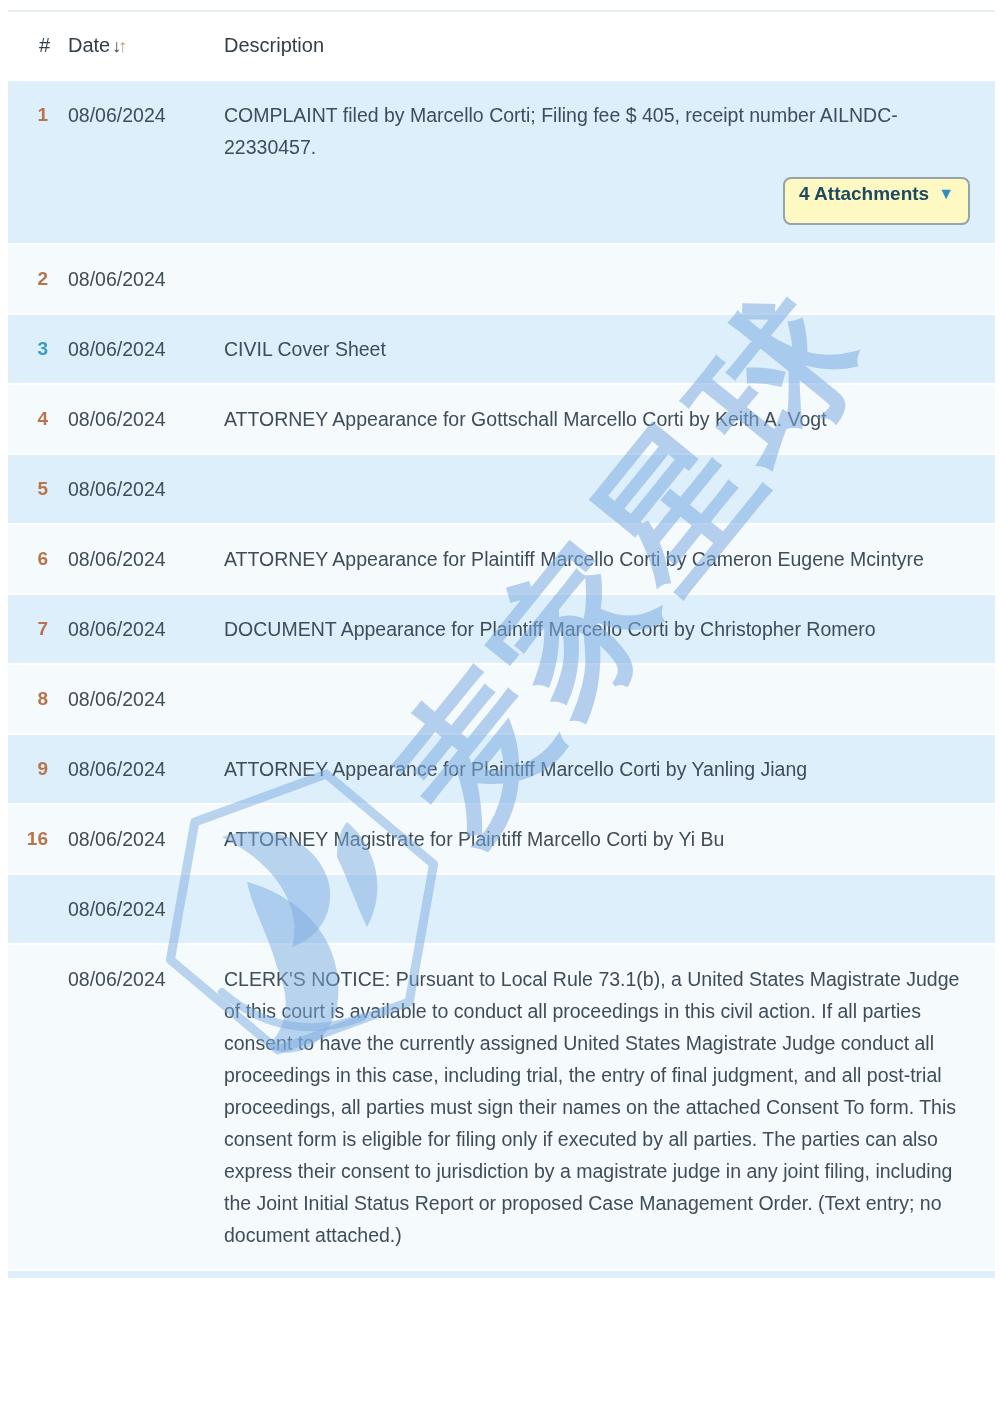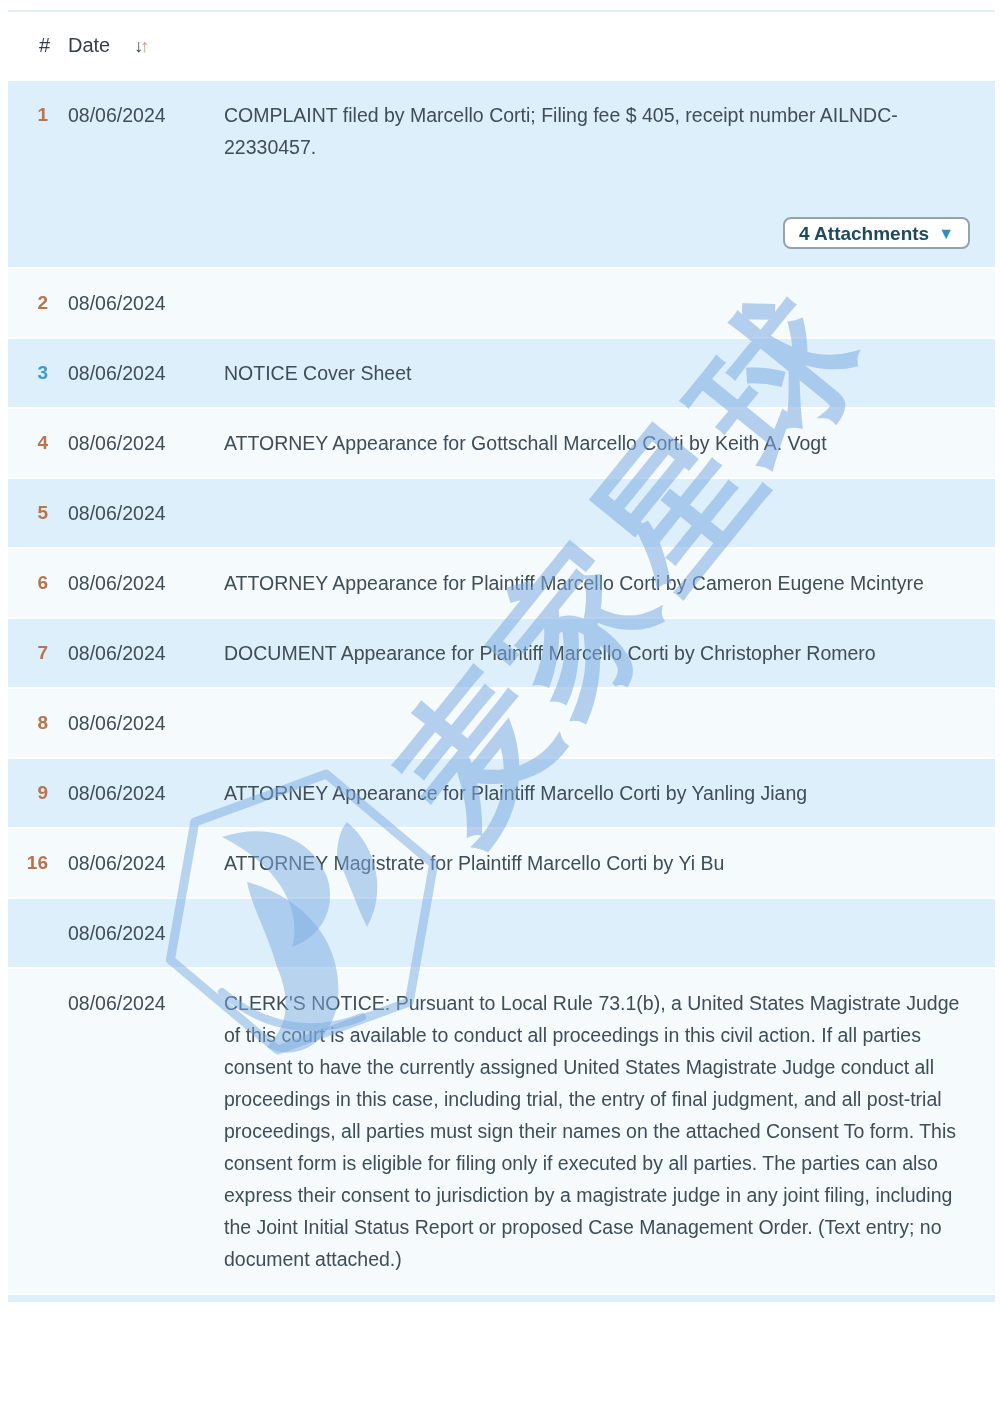--- a/index.html
+++ b/index.html
@@ -11,35 +11,35 @@
   html,body{background:#fff}
   body{
     width:1000px;height:1413px;overflow:hidden;position:relative;
     font-family:"Liberation Sans","DejaVu Sans",sans-serif;color:var(--text);
   }
   .page{position:relative;width:1000px;padding:0 5px 0 8px}
   .topline{height:2px;background:var(--topline);margin-top:10px}
   .grid{display:grid;grid-template-columns:60px 156px 1fr}
   .hdr{padding:22px 0 24px 0;font-size:20px;color:var(--header-text)}
   .hdr .num{ text-align:right;padding-right:18px}
-  .hdr .datec{display:flex;align-items:center;gap:24px;cursor:pointer}
+  .hdr .datec{display:flex;align-items:center;gap:2px;cursor:pointer}
   .sorticons{font-size:18px;line-height:1;letter-spacing:-3px}
   .sorticons .dn{color:#39454e}
   .sorticons .up{color:#c69a68}
   .row{margin-bottom:2px;padding:18px 0;font-size:19.5px;line-height:32px}
   .row.blue{background:var(--row-blue)}
   .row.white{background:var(--row-white)}
   .cell.num{text-align:right;padding-right:20px;font-weight:bold;color:var(--num-orange);font-size:19px}
   .row .num.alt{color:var(--num-blue)}
   .cell.desc{padding-right:14px;max-width:760px}
   .btnrow{text-align:right;margin-top:14px}
   .attach-btn{
-    display:inline-flex;align-items:center;gap:9px;background:#ffffff;
-    border:2px solid var(--btn-border);border-radius:8px;padding:4px 14px 2px 14px;
-    font-family:inherit;font-size:19px;font-weight:bold;color:var(--btn-text);cursor:pointer;margin-top:40px;
+    display:inline-flex;align-items:center;gap:9px;background:#fef9c3;
+    border:2px solid var(--btn-border);border-radius:8px;padding:4px 14px 18px 14px;
+    font-family:inherit;font-size:19px;font-weight:bold;color:var(--btn-text);cursor:pointer;
   }
   .attach-btn .tri{color:var(--btn-caret);font-size:16px;line-height:1}
   .partial{height:7px;background:var(--row-blue);margin-bottom:0}
   
   .wm-layer{position:absolute;inset:0;pointer-events:none;z-index:5;overflow:hidden}
   .wm-text{
     position:absolute;left:630px;top:565px;transform:translate(-50%,-50%) rotate(-51deg);
     font-size:152px;font-weight:600;letter-spacing:8px;color:var(--wm);white-space:nowrap;
     font-family:sans-serif;
   }
@@ -50,20 +50,21 @@
 
 <div class="page">
   <div class="topline"></div>
 
   <div class="grid hdr">
     <div class="num">#</div>
     <div class="datec">
       <span>Date</span>
       <span class="sorticons"><span class="dn">↓</span><span class="up">↑</span></span>
     </div>
+    <div>Description</div>
   </div>
 
   <div id="rows">
   <div class="grid row blue">
     <div class="cell num">1</div>
     <div class="cell date">08/06/2024</div>
     <div class="cell desc">
       <span>COMPLAINT filed by Marcello Corti; Filing fee $ 405, receipt number AILNDC-22330457.</span>
       <div class="btnrow">
         <button class="attach-btn">
@@ -76,21 +77,21 @@
 
   <div class="grid row white">
     <div class="cell num">2</div>
     <div class="cell date">08/06/2024</div>
   </div>
 
   <div class="grid row blue">
     <div class="cell num alt">3</div>
     <div class="cell date">08/06/2024</div>
     <div class="cell desc">
-      <span>NOTICE Cover Sheet</span>
+      <span>CIVIL Cover Sheet</span>
       
     </div>
   </div>
 
   <div class="grid row white">
     <div class="cell num">4</div>
     <div class="cell date">08/06/2024</div>
     <div class="cell desc">
       <span>ATTORNEY Appearance for Gottschall Marcello Corti by Keith A. Vogt</span>
       

